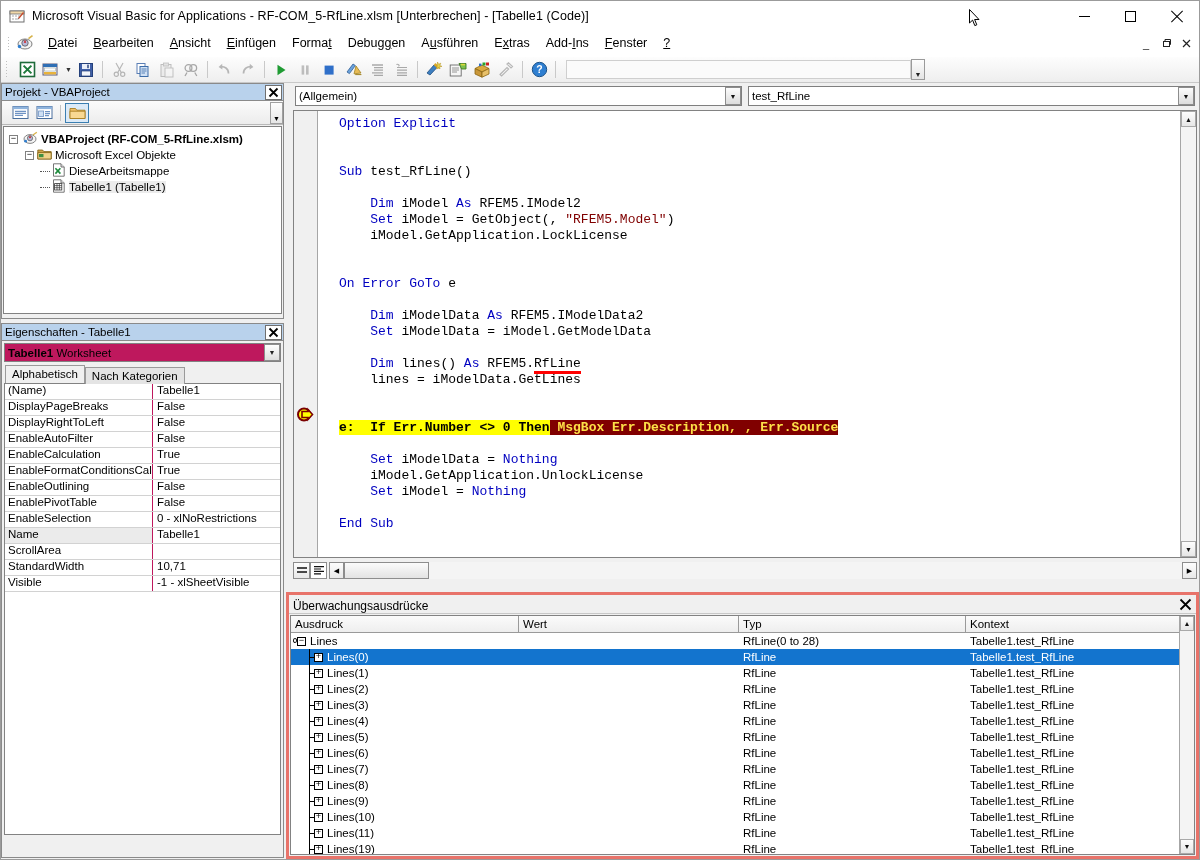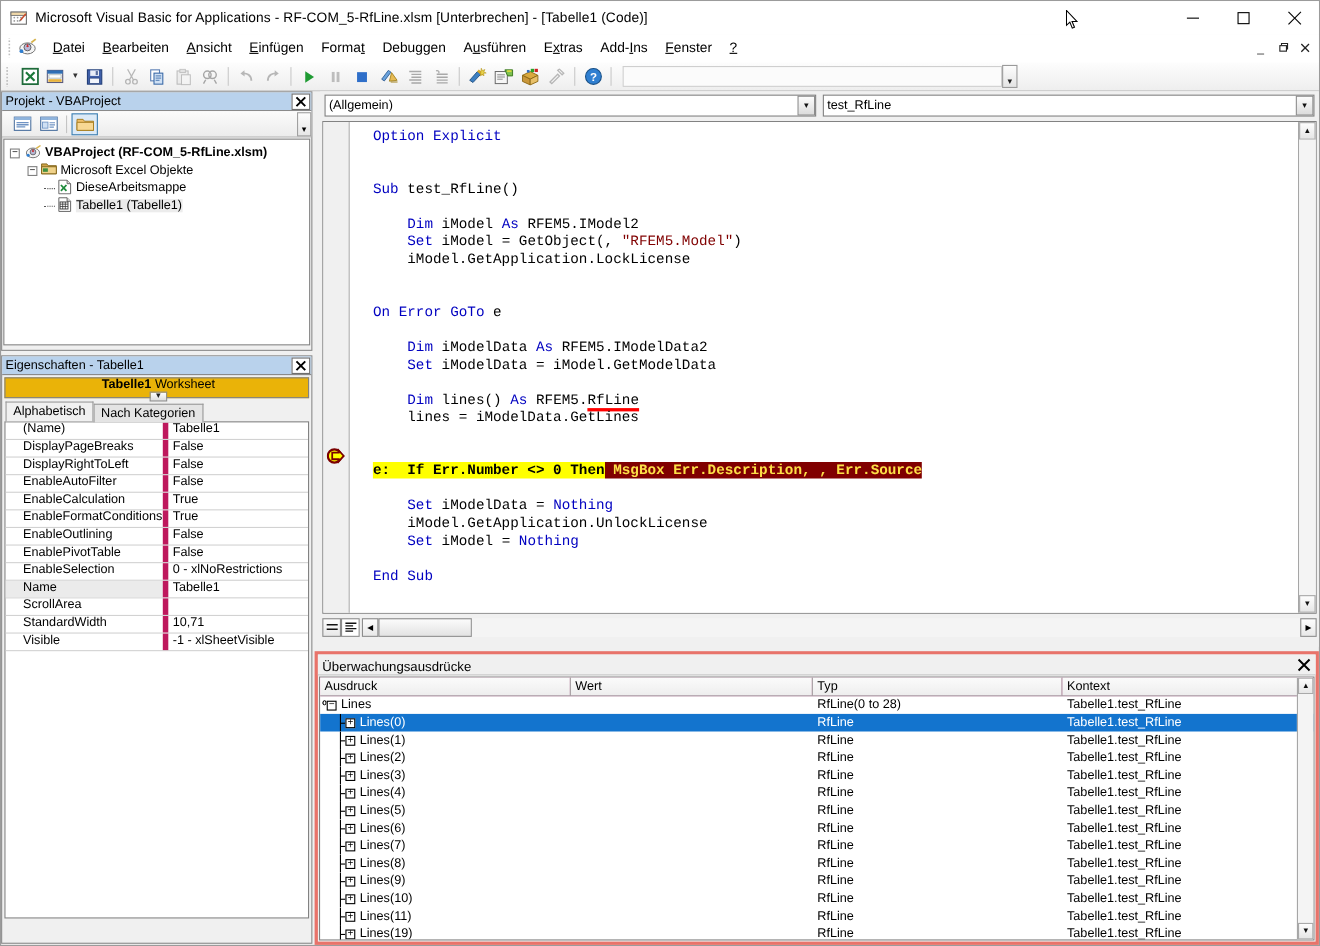--- a/index.html
+++ b/index.html
@@ -142,41 +142,41 @@
   .tw-box {
     width: 9px; height: 9px; border: 1px solid #808080; background: #fff;
     display:inline-flex; align-items:center; justify-content:center;
     font-size: 9px; line-height: 7px; color:#000; flex:none; font-family:"Liberation Mono", monospace;
   }
   .tree-label.sel { background: #ececec; }
 
   
   #props-panel { left: 0px; top: 322px; width: 283px; height: 535px; }
   .pr-combo {
-    margin: 2px; height: 19px; background: #eab308; border: 1px solid #828282;
-    display:flex; align-items:center; font-size: 11.5px; padding-left: 3px; flex-direction: column;
+    margin: 2px; height: 19px; background: #be185d; border: 1px solid #828282;
+    display:flex; align-items:center; font-size: 11.5px; padding-left: 3px;
   }
   .pr-combo .pc-text { flex: 1; }
   .pr-combo .pc-arrow {
     width: 16px; height: 17px; background: linear-gradient(#fdfdfd,#dedede);
     border: 1px solid #8d8d8d; display:flex; align-items:center; justify-content:center;
     font-size: 7px; color:#222; margin-right:0px;
   }
   .pr-tabs { display:flex; height: 18px; padding-left: 3px; margin-top: 3px; align-items: flex-end;}
   .pr-tab {
     font-size: 11.5px; padding: 2px 6px 2px 6px; border: 1px solid #9a9a9a;
     border-bottom: none; background: #e4e4e4; position: relative; top: 1px;
   }
   .pr-tab.active { background: #f0f0f0; font-weight: normal; padding-bottom:3px; top: 0px; z-index: 2;}
   .pr-grid {
     margin: 0 2px 2px 2px; background: #ffffff; border: 1px solid #828282;
     height: 452px; overflow: hidden;
   }
   .pg-row { display:flex; height: 16px; font-size: 11.5px; border-bottom: 1px solid #d2d2d2; }
-  .pg-k { width: 148px; padding-left: 16px; border-right: 5px solid #be185d; overflow:hidden; white-space:nowrap;}
+  .pg-k { width: 148px; padding-left: 3px; border-right: 1px solid #be185d; overflow:hidden; white-space:nowrap;}
   .pg-v { flex: 1; padding-left: 4px; overflow:hidden; white-space:nowrap;}
   .pg-row.sel .pg-k { background: #ebebeb; }
 
   
   #code-window { position:absolute; left: 290px; top: 82px; width: 908px; height: 505px; background:#f0f0f0;}
   .code-combos { display:flex; height: 21px; padding: 3px 4px 0 4px; gap: 6px;}
   .cc {
     flex: 1; height: 20px; background: #ffffff; border: 1px solid #7f7f7f;
     display:flex; align-items:center; font-size: 11.5px; padding-left: 3px;
   }

